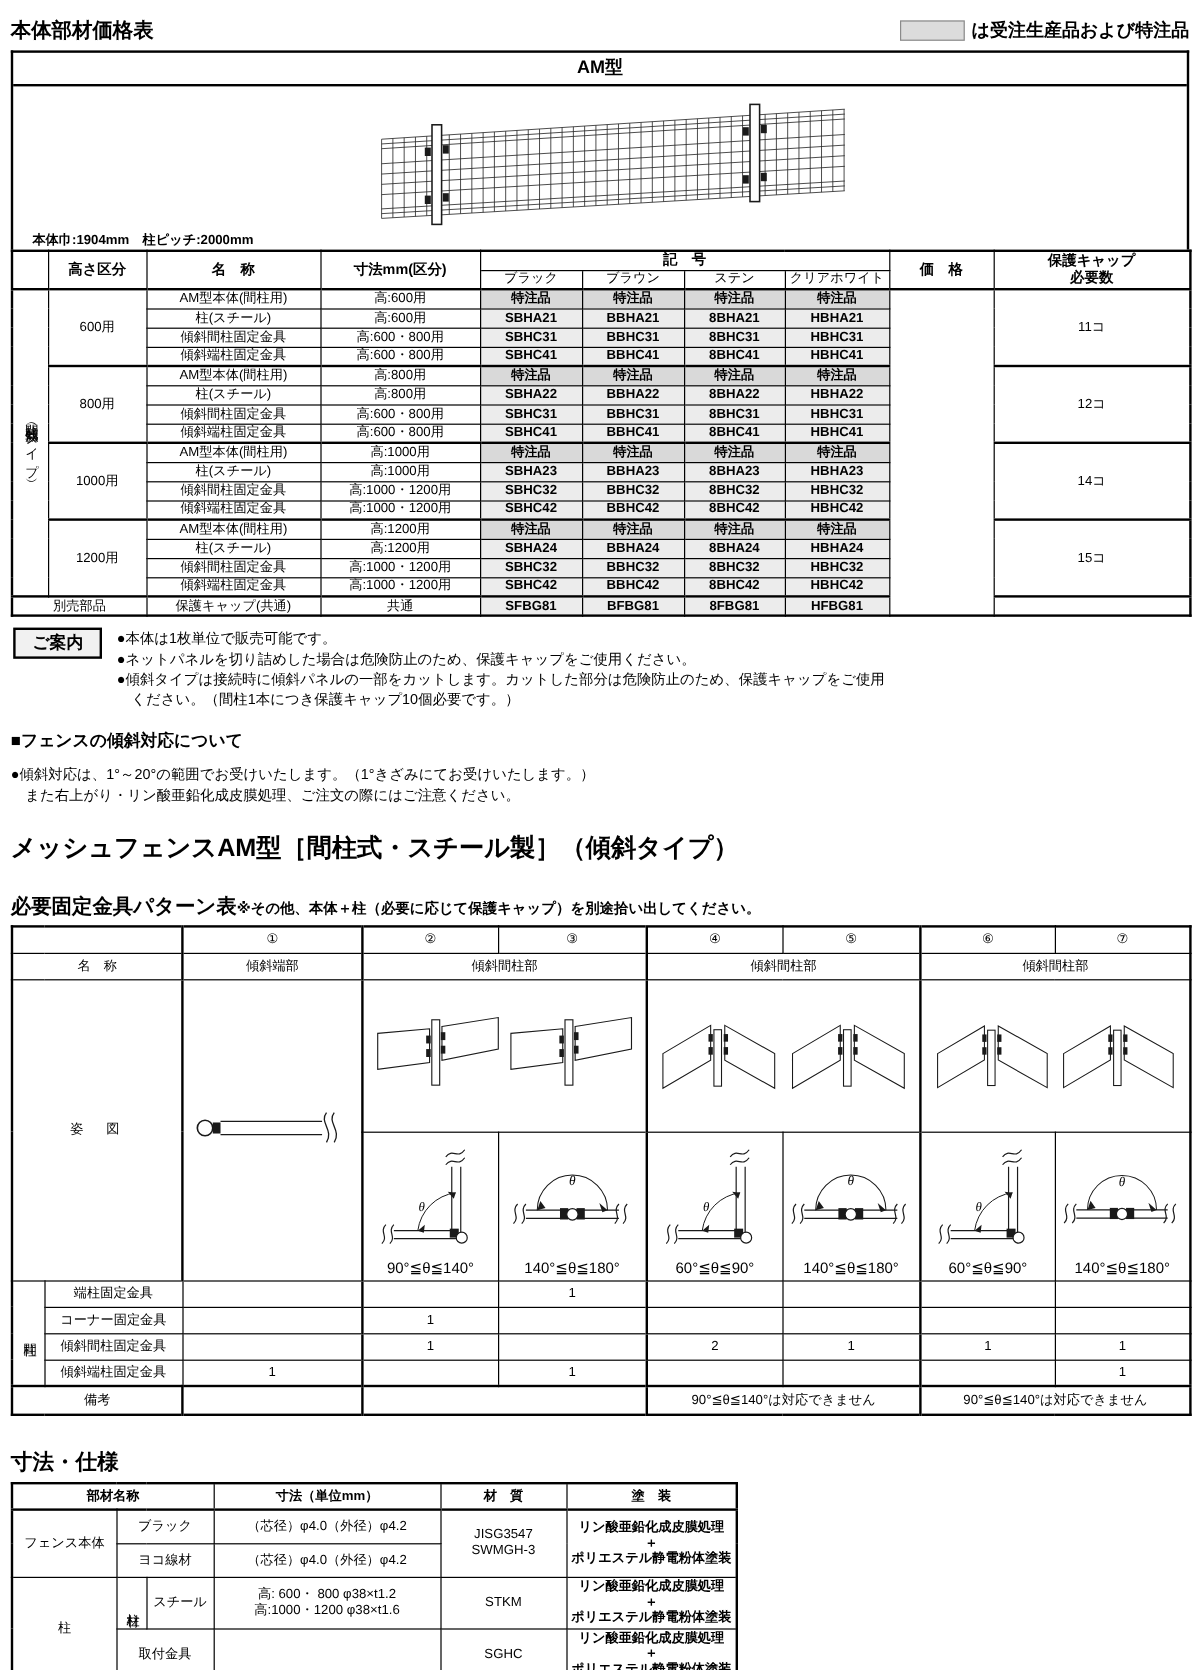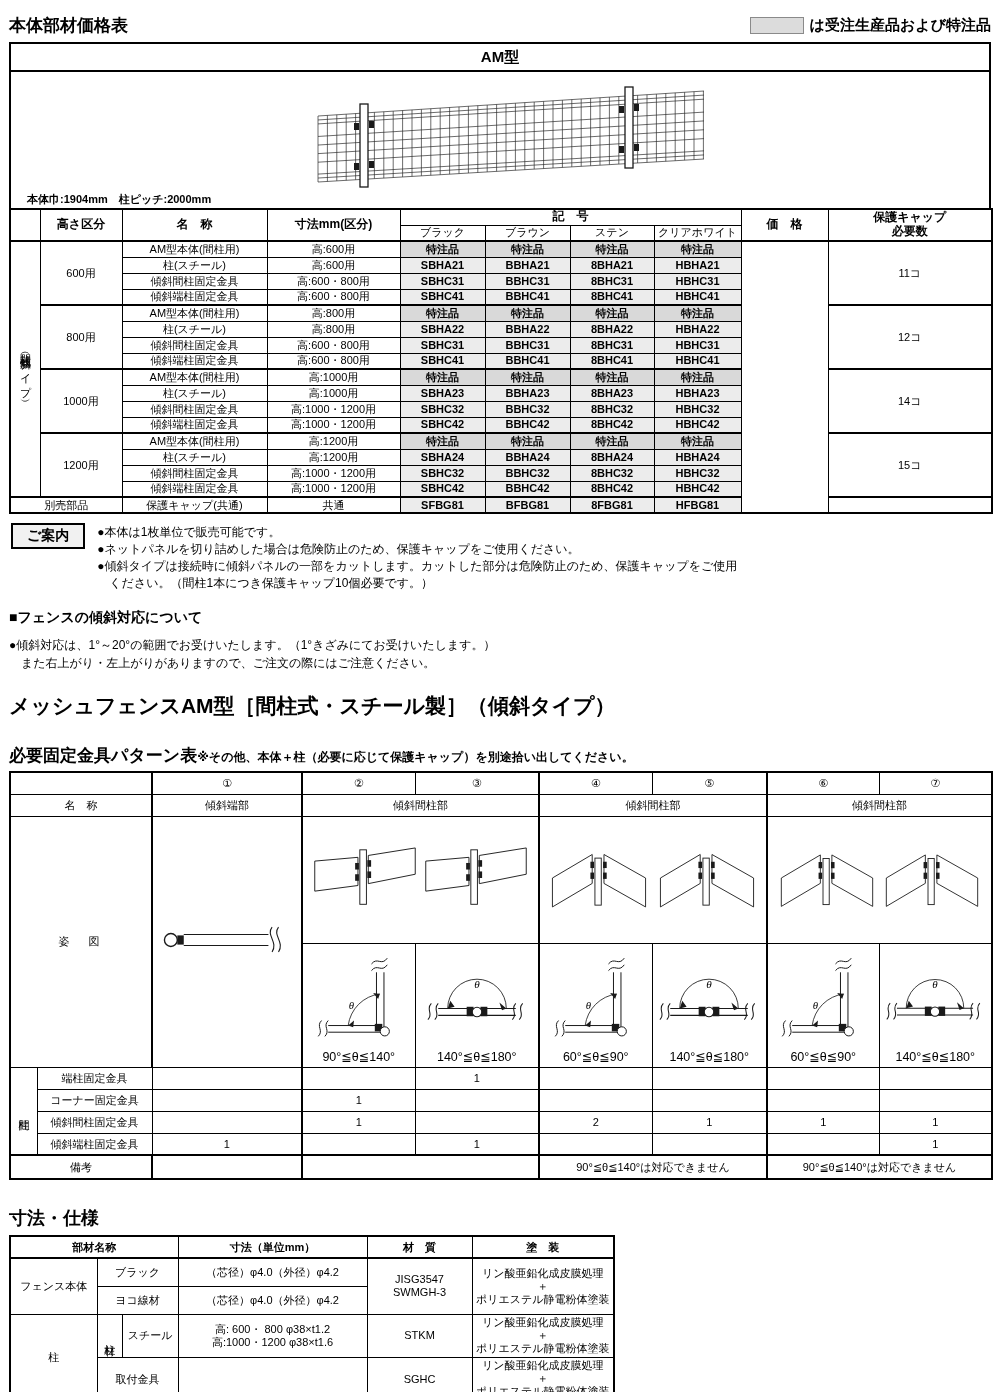--- a/index.html
+++ b/index.html
@@ -62,21 +62,21 @@
   
   .spec-title{font-size:18px;font-weight:bold;margin-top:26px;margin-bottom:5px;}
   table.spec{width:604px;border:2px solid #000;}
   table.spec td{font-size:11px;}
   tr.srow-h{height:22px;}
   tr.srow-h td{font-weight:bold;border-bottom:2px solid #000;}
   tr.srow1{height:28px;}
   tr.srow2{height:28px;margin-top:17px;}
   tr.srow3{height:43px;}
   tr.srow4{height:44px;}
-  .coat{font-size:10.5px;line-height:1.2;white-space:nowrap;}
+  .coat{font-size:10.5px;line-height:1.2;white-space:nowrap;font-weight:bold;}
   .mat2{line-height:1.25;}
   svg .ln{stroke:#1a1a1a;fill:none;}
   svg text.theta{font-family:"Liberation Serif","DejaVu Serif",serif;font-style:italic;font-size:13px;}
 </style>
 </head>
 <body>
 
 <svg width="0" height="0" style="position:absolute" aria-hidden="true">
   <defs>
     <symbol id="sym-end" viewBox="0 0 150 40">
@@ -406,21 +406,21 @@
       <div>●ネットパネルを切り詰めした場合は危険防止のため、保護キャップをご使用ください。</div>
       <div>●傾斜タイプは接続時に傾斜パネルの一部をカットします。カットした部分は危険防止のため、保護キャップをご使用</div>
       <div>　ください。（間柱1本につき保護キャップ10個必要です。）</div>
     </div>
   </div>
 
   <div class="slope">
     <div class="slope-title">■フェンスの傾斜対応について</div>
     <div class="slope-lines">
       <div>●傾斜対応は、1°～20°の範囲でお受けいたします。（1°きざみにてお受けいたします。）</div>
-      <div>　また右上がり・左上がりがありますので、ご注文の際にはご注意ください。</div>
+      <div>　また右上がり・リン酸亜鉛化成皮膜処理、ご注文の際にはご注意ください。</div>
     </div>
   </div>
 
   <div class="pat-title">メッシュフェンスAM型［間柱式・スチール製］（傾斜タイプ）</div>
   <div class="pat-sub">
     <span class="pat-sub-main">必要固定金具パターン表</span>
     <span class="pat-sub-note">※その他、本体＋柱（必要に応じて保護キャップ）を別途拾い出してください。</span>
   </div>
 
   <table class="pat">

